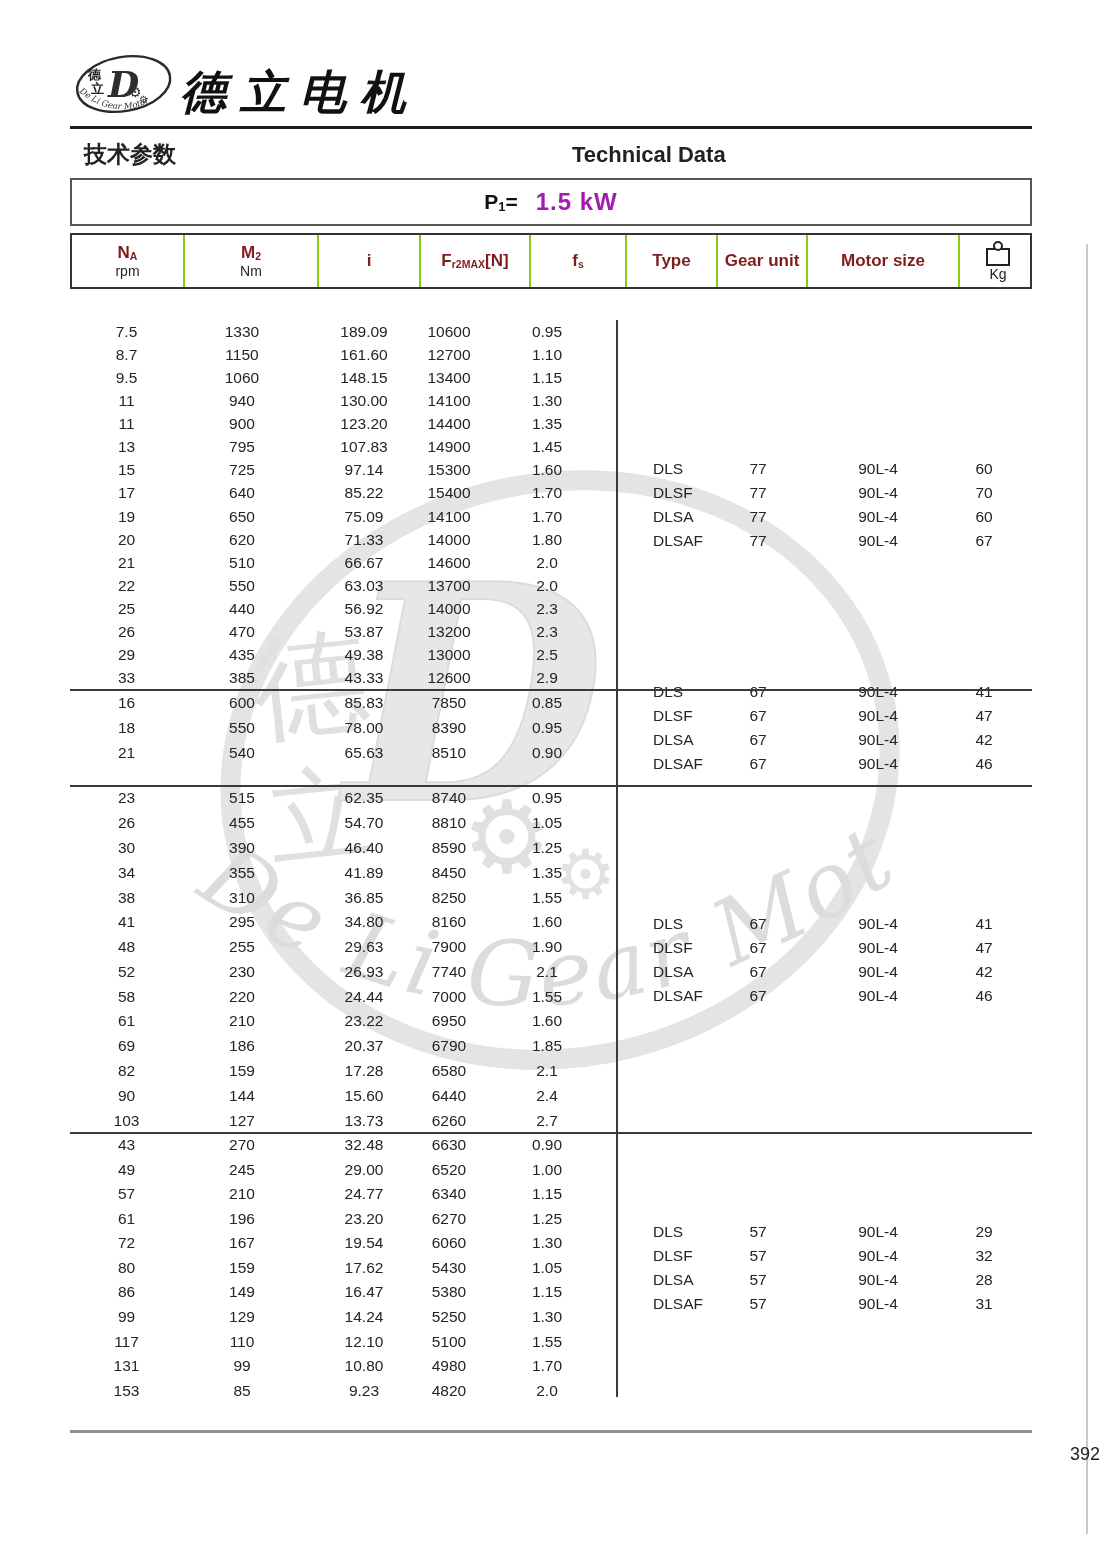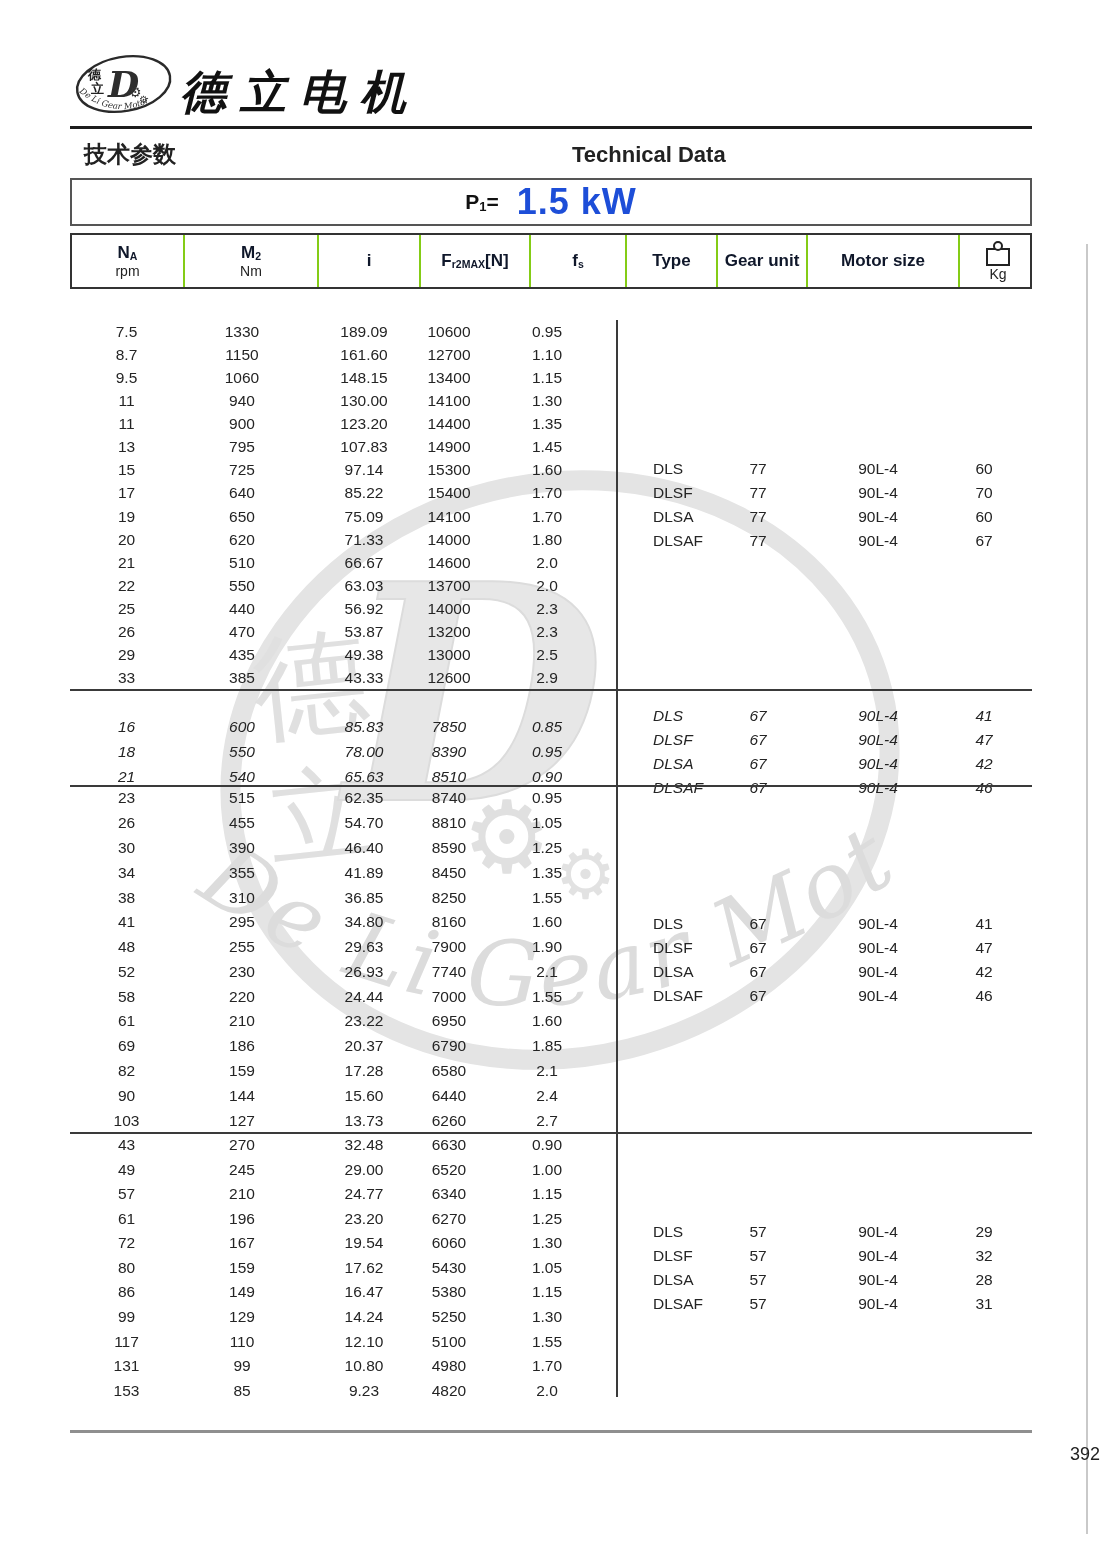--- a/index.html
+++ b/index.html
@@ -17,32 +17,32 @@
   .top-rule{position:absolute;left:70px;top:126px;width:962px;height:3px;background:#1c1c1c;z-index:3;}
   .title-cn{position:absolute;left:84px;top:139px;font-size:23px;font-weight:bold;color:#222;z-index:2;}
   .title-en{position:absolute;left:572px;top:142px;font-size:22px;font-weight:bold;color:#222;z-index:2;}
   
   .power-box{
     position:absolute;left:70px;top:178px;width:962px;height:48px;box-sizing:border-box;
     border:2px solid #555;background:#fff;display:flex;align-items:center;justify-content:center;z-index:2;
   }
   .power-box .psym{font-size:21px;font-weight:bold;color:#111;}
   .power-box .psub{font-size:13px;font-weight:bold;vertical-align:-4px;position:relative;top:4px;color:#111;}
-  .power-box .pval{font-size:36px;font-weight:bold;letter-spacing:1px;color:#1d4ed8;margin-left:18px;}
+  .power-box .pval{font-size:24px;font-weight:bold;letter-spacing:1px;color:#a21caf;margin-left:18px;}
   
   .thead{
     position:absolute;left:70px;top:233px;width:962px;height:56px;box-sizing:border-box;
     border:2px solid #333;display:flex;background:#fff;z-index:2;
   }
   .th{
     box-sizing:border-box;display:flex;flex-direction:column;align-items:center;justify-content:center;
     border-left:2px solid #84cc16;flex-shrink:0;line-height:1.15;
   }
   .th:first-child{border-left:none;}
-  .th-line1{font-size:17px;font-weight:bold;color:#0f172a;white-space:nowrap;}
+  .th-line1{font-size:17px;font-weight:bold;color:#7f1d1d;white-space:nowrap;}
   .th-line2{font-size:14px;color:#222;}
   .h-sub{font-size:10.5px;font-weight:bold;vertical-align:-2px;}
   .w-na{width:111px}.w-m2{width:134px}.w-i{width:102px}.w-fr{width:110px}.w-fs{width:96px}
   .w-type{width:91px}.w-gear{width:90px}.w-motor{width:152px}.w-kg{width:78px}
   .kg-icon{width:20px;height:14px;border:2px solid #222;position:relative;margin-top:8px;background:#fff;}
   .kg-icon::before{
     content:"";position:absolute;width:6px;height:6px;border:2px solid #222;border-radius:50%;
     top:-9px;left:50%;transform:translateX(-50%);background:#fff;
   }
   
@@ -292,21 +292,21 @@
             <span class="tc t4">60</span>
           </div>
           <div class="trow">
             <span class="tc t1">DLSAF</span>
             <span class="tc t2">77</span>
             <span class="tc t3">90L-4</span>
             <span class="tc t4">67</span>
           </div>
         </div>
       </div>
-      <div class="section" style="top: 714px; height: 76px; font-style: italic;">
+      <div class="section" style="top: 690px; height: 76px;">
         <div class="data-grid">
           <div class="drow">
             <span class="dc c1">16</span>
             <span class="dc c2">600</span>
             <span class="dc c3">85.83</span>
             <span class="dc c4">7850</span>
             <span class="dc c5">0.85</span>
           </div>
           <div class="drow">
             <span class="dc c1">18</span>

